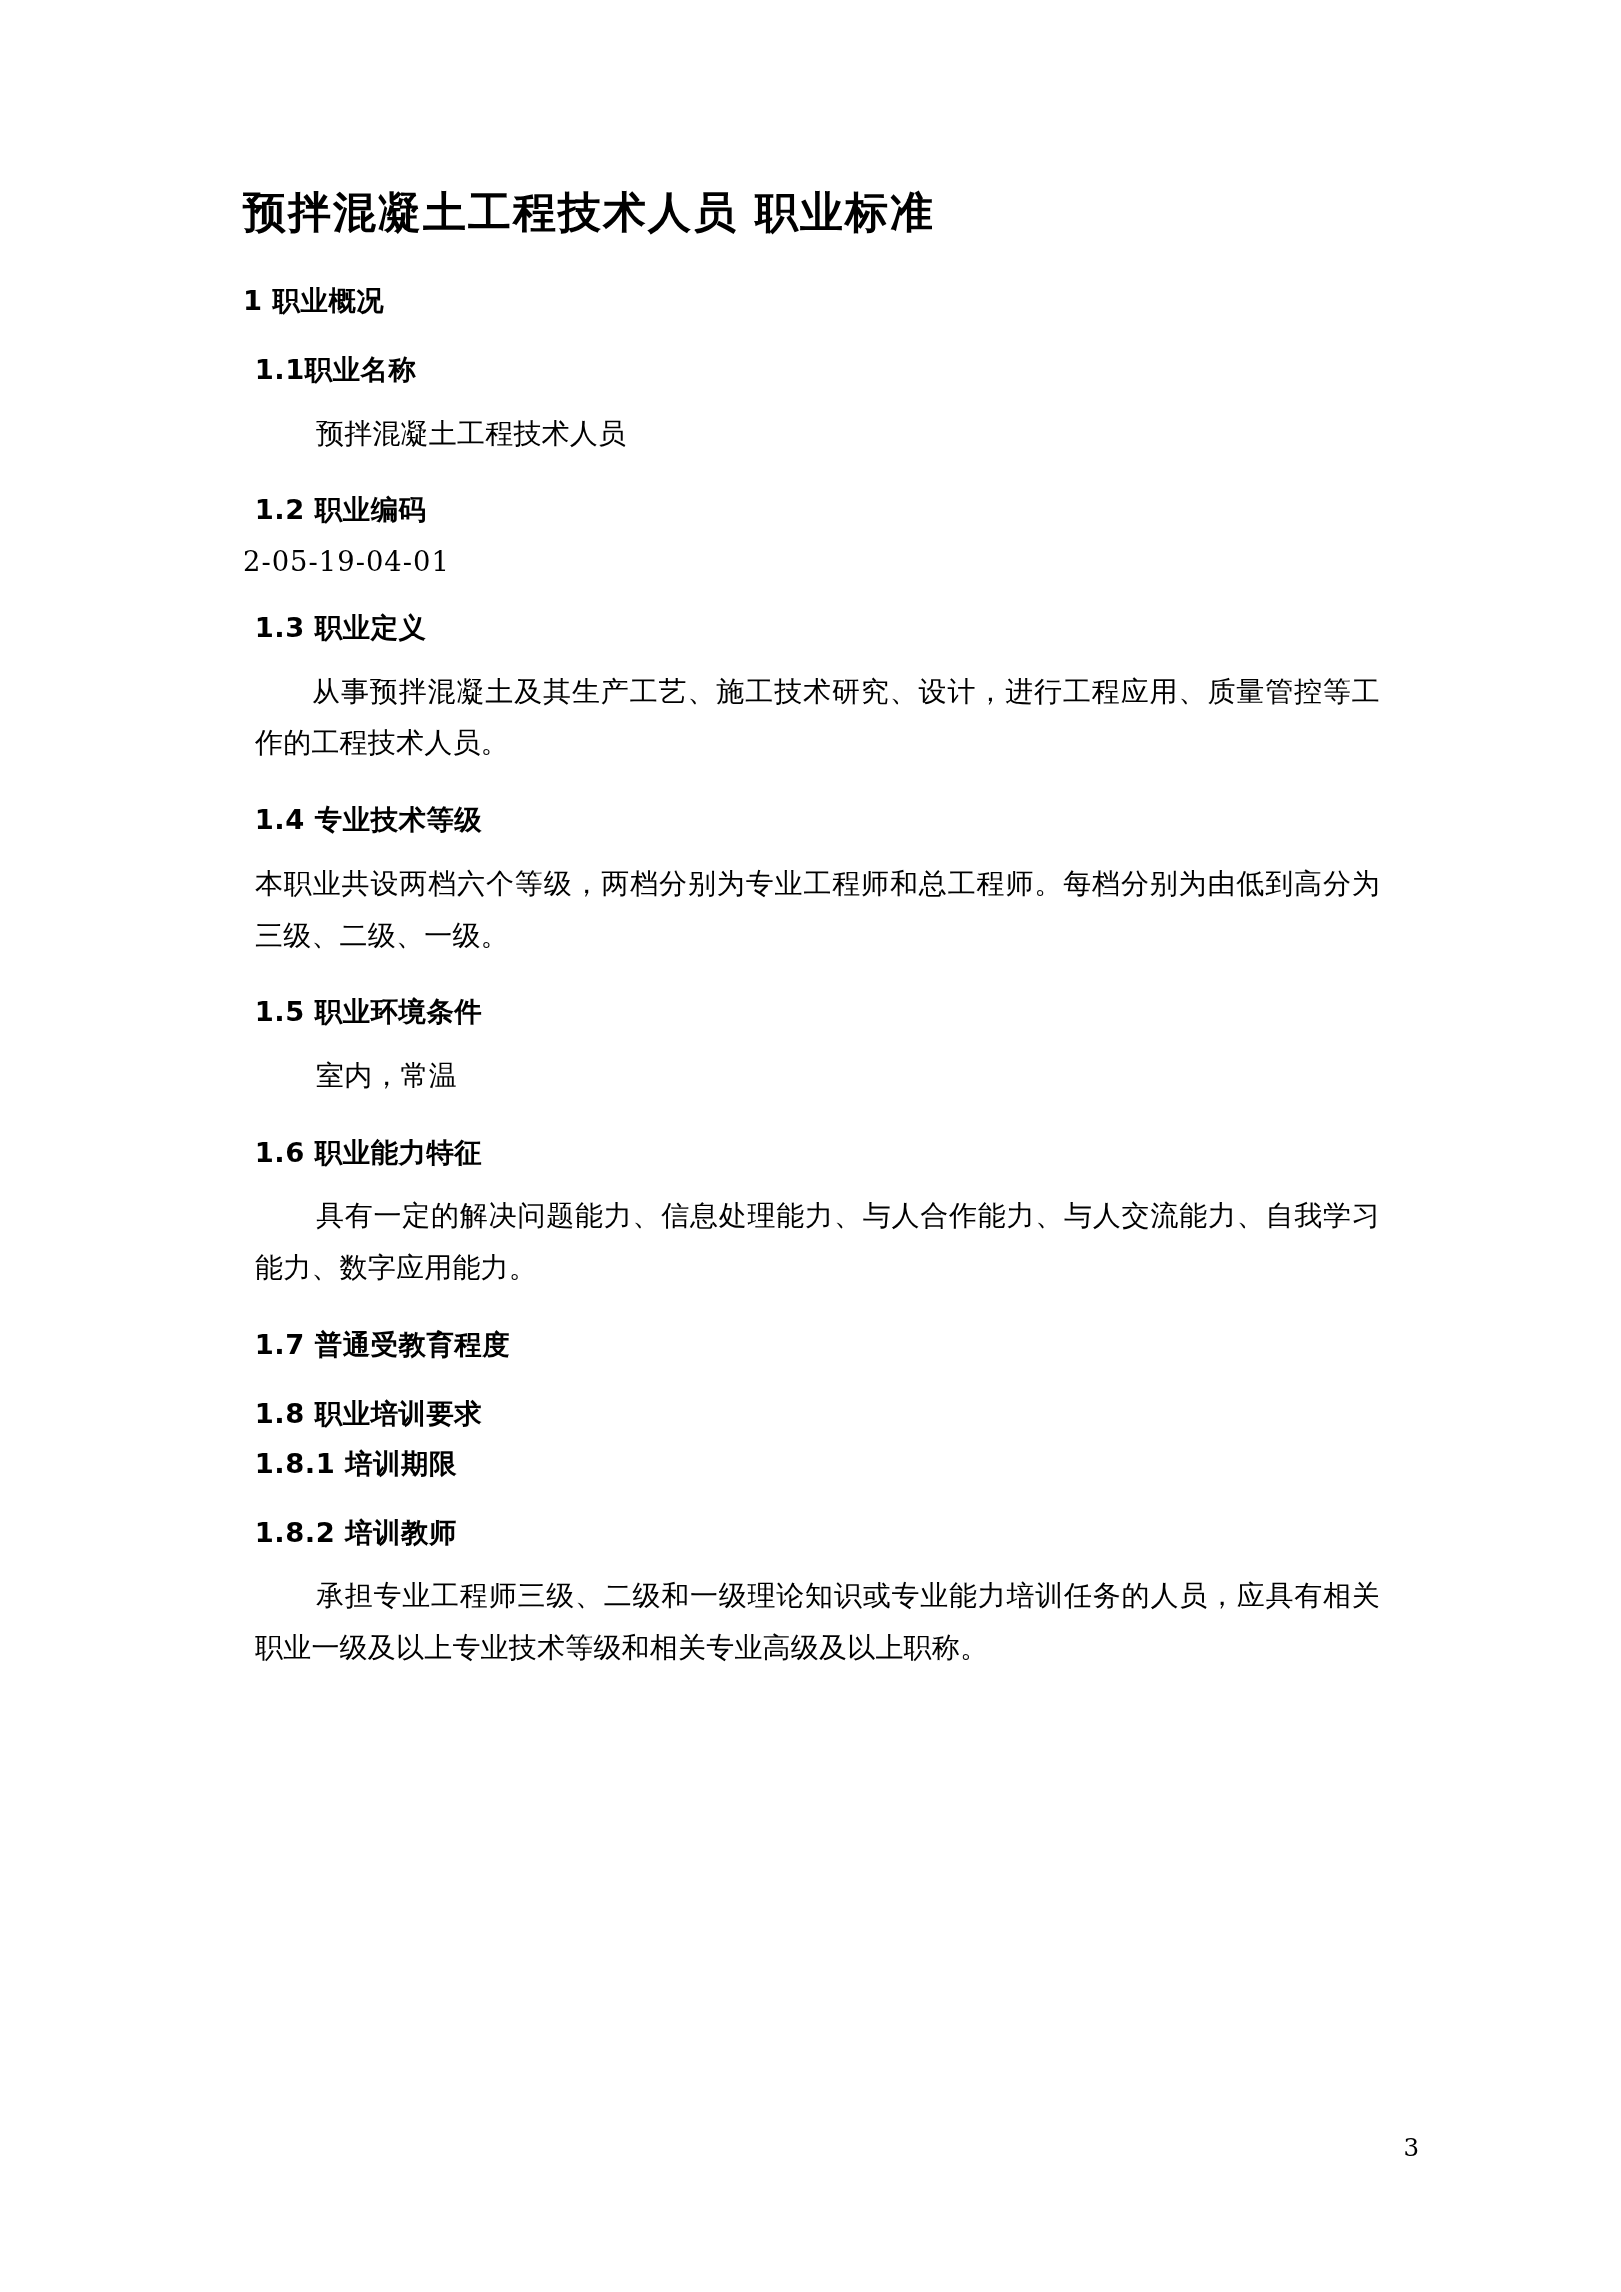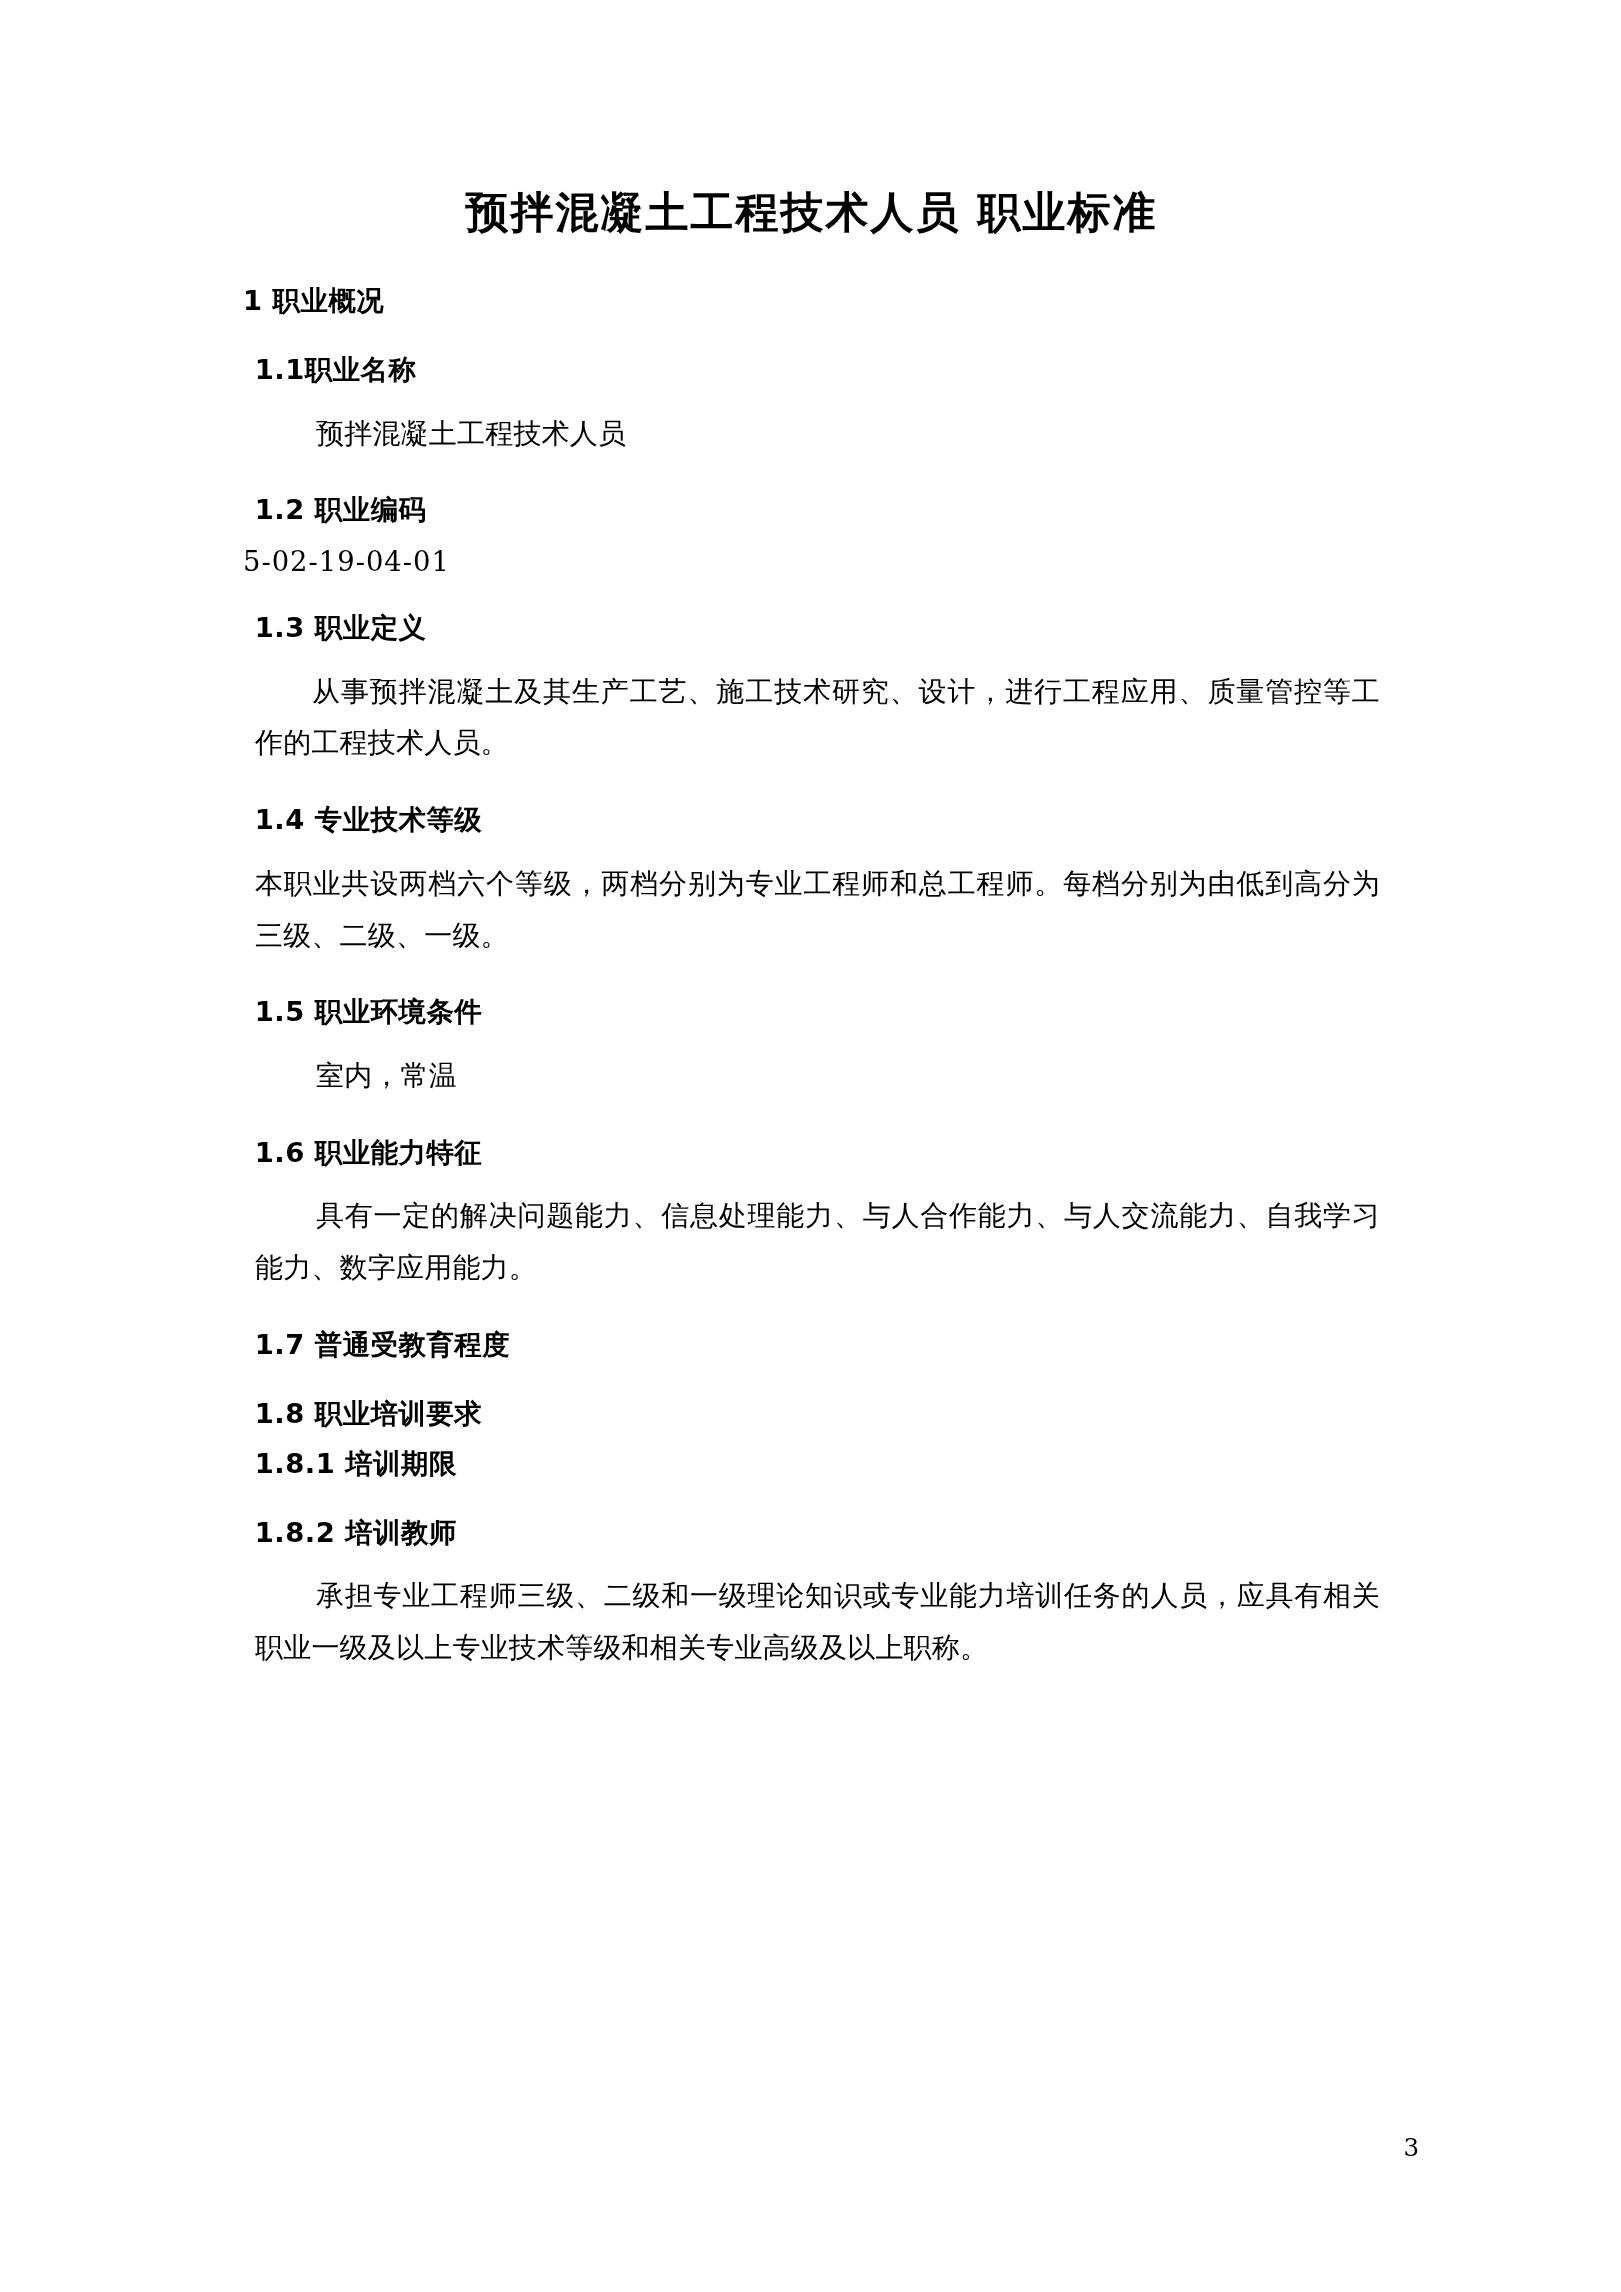--- a/index.html
+++ b/index.html
@@ -18,21 +18,21 @@
     overflow: hidden;
   }
   .content {
     position: absolute;
     left: 243px;
     top: 0;
     width: 1137px;
   }
   .doc-title {
     margin-top: 184px;
-    text-align: center;
+    text-align: left;
     font-family: "DejaVu Sans", sans-serif;
     font-weight: bold;
     font-size: 43px;
     letter-spacing: 2px;
     color: #000;
   }
   .h-sec {
     font-family: "DejaVu Sans", sans-serif;
     font-weight: bold;
     font-size: 27.4px;
@@ -85,21 +85,21 @@
   <div class="content">
 
     <div class="doc-title">预拌混凝土工程技术人员  职业标准</div>
 
     <div class="h-sec">1  职业概况</div>
 
     <div class="h-sub indent-1">1.1职业名称</div>
     <div class="para para-ind-big">预拌混凝土工程技术人员</div>
 
     <div class="h-sub indent-1">1.2  职业编码</div>
-    <div class="mono-line">5-02-19-04-01</div>
+    <div class="mono-line">2-05-19-04-01</div>
 
     <div class="h-sub indent-1">1.3  职业定义</div>
     <div class="para para-ind">从事预拌混凝土及其生产工艺、施工技术研究、设计，进行工程应用、质量管控等工作的工程技术人员。</div>
 
     <div class="h-sub indent-1">1.4  专业技术等级</div>
     <div class="para">本职业共设两档六个等级，两档分别为专业工程师和总工程师。每档分别为由低到高分为三级、二级、一级。</div>
 
     <div class="h-sub indent-1">1.5  职业环境条件</div>
     <div class="para para-ind-big">室内，常温</div>
 

